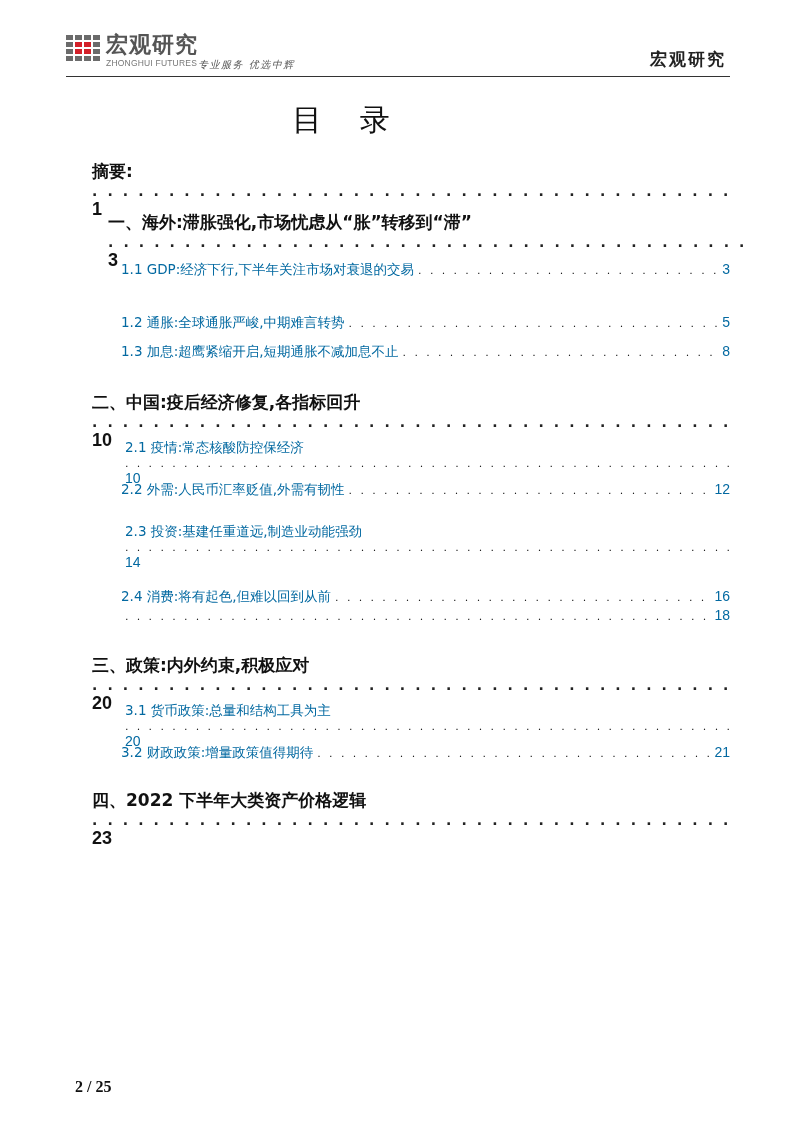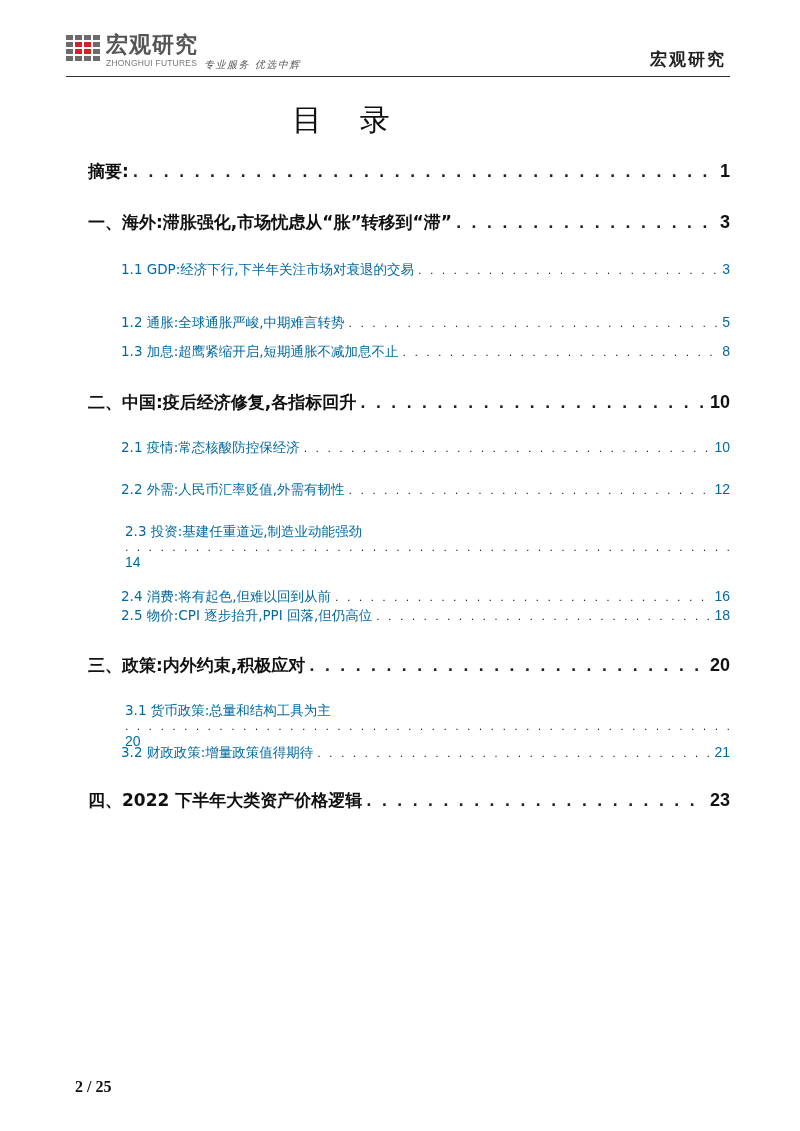--- a/index.html
+++ b/index.html
@@ -10,34 +10,34 @@
     .logo { position: absolute; left: 0; top: 3px; display: flex; align-items: flex-start; }
     .logo-mark { display: grid; grid-template-columns: repeat(4, 7px); grid-template-rows: repeat(4, 5px);
                  gap: 2px 2px; margin-top: 2px; margin-right: 6px; }
     .logo-mark span { background: #6b6b6b; display: block; }
     .logo-mark span.red { background: #d32029; }
     .logo-text { display: flex; flex-direction: column; }
     .logo-cn { font-family: "DejaVu Sans", sans-serif; font-weight: bold; font-size: 22px;
                color: #555; letter-spacing: 1px; line-height: 24px; }
     .logo-en { font-family: "Liberation Sans", sans-serif; font-size: 8.5px; color: #777;
                letter-spacing: 0.2px; line-height: 10px; margin-top: 1px; }
-    .slogan { font-family: "DejaVu Serif", serif; font-size: 10px; color: #555; margin-left: 6px;
+    .slogan { font-family: "DejaVu Serif", serif; font-size: 10px; color: #555; margin-left: 0;
               margin-top: 25px; letter-spacing: 1.5px; font-style: italic; }
     .section-tag { position: absolute; right: 4px; top: 18px; font-family: "DejaVu Serif", serif;
                    font-size: 17px; font-weight: bold; color: #222; letter-spacing: 2px; }
     .toc-title { position: absolute; left: 0; width: 696px; top: 100px; text-align: center;
                  font-size: 30px; letter-spacing: 14px; color: #111; font-weight: normal; }
     .toc { position: absolute; left: 88px; top: 0; width: 642px; }
     .row { position: absolute; left: 0; display: flex; align-items: baseline; white-space: nowrap; overflow: hidden; }
     .row .label { flex: 0 0 auto; }
     .row .dots { flex: 1 1 auto; overflow: hidden; white-space: nowrap; margin: 0 4px; color: #222;
                  letter-spacing: 3.2px; }
     .row .dots::before { content: ". . . . . . . . . . . . . . . . . . . . . . . . . . . . . . . . . . . . . . . . . . . . . . . . . . . . . . . . . . . . . . . . . . . . . . . . . . . . . . . . . . . . . . . . . . . . . . . . . . . . . . . . . . . . . . . . . . . . . . . . . . . . . . . . . ."; }
     .row .page { flex: 0 0 auto; text-align: right; }
-    .row.l1 { width: 642px; font-size: 17px; font-weight: bold; }
+    .row.l1 { width: 642px; font-size: 17px; font-weight: bold; flex-direction: column; }
     .row.l1 .page { font-family: "Liberation Sans", sans-serif; font-size: 18px; font-weight: bold; }
     .row.l1 .dots { font-weight: bold; font-size: 14px; letter-spacing: 2.6px; }
     .row.l2 { left: 33px; width: 609px; font-size: 13.5px; color: #0369a1; }
     .row.l2 .page { font-family: "Liberation Sans", sans-serif; font-size: 14px; }
     .row.l2 .dots { font-size: 11px; letter-spacing: 2.4px; }
     .footer { position: absolute; left: 75px; top: 1071px; font-family: Liberation Serif, serif;
               font-size: 16px; font-weight: bold; color: #111; margin-top: 7px; }
   </style>
 </head>
 <body>
@@ -72,21 +72,21 @@
 </div>
 
 <div class="toc-title">目 录</div>
 
 <div class="toc">
   <div class="row l1" style="top:160px;">
     <span class="label">摘要:</span>
     <span class="dots"></span>
     <span class="page">1</span>
   </div>
-  <div class="row l1" style="top:211px;">
+  <div class="row l1" style="top:211px;margin-left:16px;">
     <span class="label">一、海外:滞胀强化,市场忧虑从“胀”转移到“滞”</span>
     <span class="dots"></span>
     <span class="page">3</span>
   </div>
   <div class="row l2" style="top:261px;">
     <span class="label">1.1 GDP:经济下行,下半年关注市场对衰退的交易</span>
     <span class="dots"></span>
     <span class="page">3</span>
   </div>
   <div class="row l2" style="top:314px;">
@@ -97,42 +97,41 @@
   <div class="row l2" style="top:343px;">
     <span class="label">1.3 加息:超鹰紧缩开启,短期通胀不减加息不止</span>
     <span class="dots"></span>
     <span class="page">8</span>
   </div>
   <div class="row l1" style="top:391px;">
     <span class="label">二、中国:疫后经济修复,各指标回升</span>
     <span class="dots"></span>
     <span class="page">10</span>
   </div>
-  <div class="row l2" style="top:439px;">
+  <div class="row l2" style="top:439px;flex-direction:column;">
     <span class="label">2.1 疫情:常态核酸防控保经济</span>
     <span class="dots"></span>
     <span class="page">10</span>
   </div>
   <div class="row l2" style="top:481px;">
     <span class="label">2.2 外需:人民币汇率贬值,外需有韧性</span>
     <span class="dots"></span>
     <span class="page">12</span>
   </div>
   <div class="row l2" style="top:523px;flex-direction:column;">
     <span class="label">2.3 投资:基建任重道远,制造业动能强劲</span>
     <span class="dots"></span>
     <span class="page">14</span>
   </div>
   <div class="row l2" style="top:588px;">
     <span class="label">2.4 消费:将有起色,但难以回到从前</span>
     <span class="dots"></span>
     <span class="page">16</span>
   </div>
   <div class="row l2" style="top:607px;">
-    <span class="label">2.5 物价:CPI 逐步抬升,PPI 回落,但仍高位</span>
     <span class="dots"></span>
     <span class="page">18</span>
   </div>
   <div class="row l1" style="top:654px;">
     <span class="label">三、政策:内外约束,积极应对</span>
     <span class="dots"></span>
     <span class="page">20</span>
   </div>
   <div class="row l2" style="top:702px;flex-direction:column;">
     <span class="label">3.1 货币政策:总量和结构工具为主</span>

